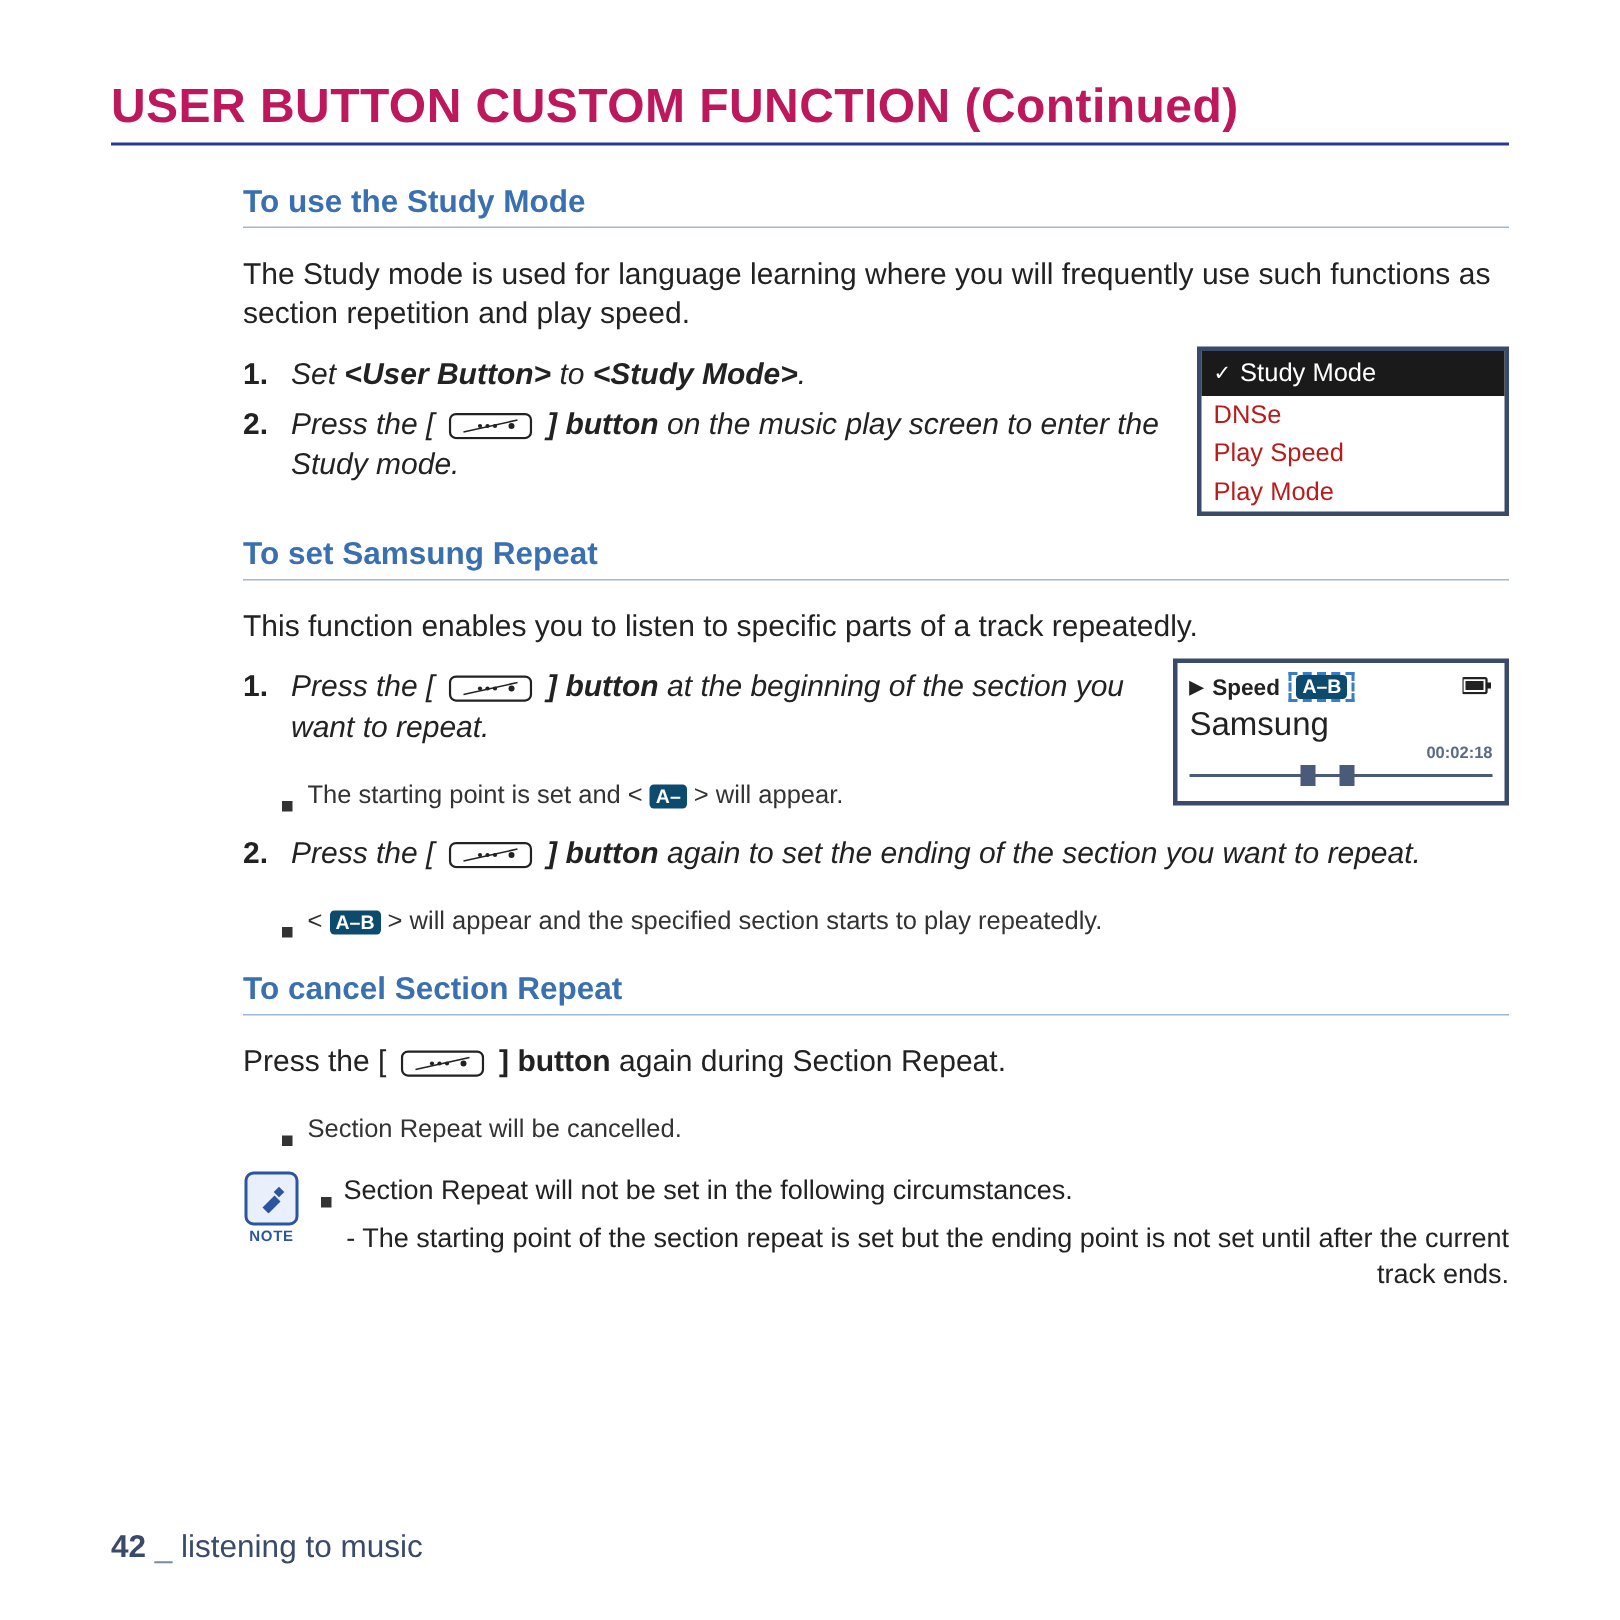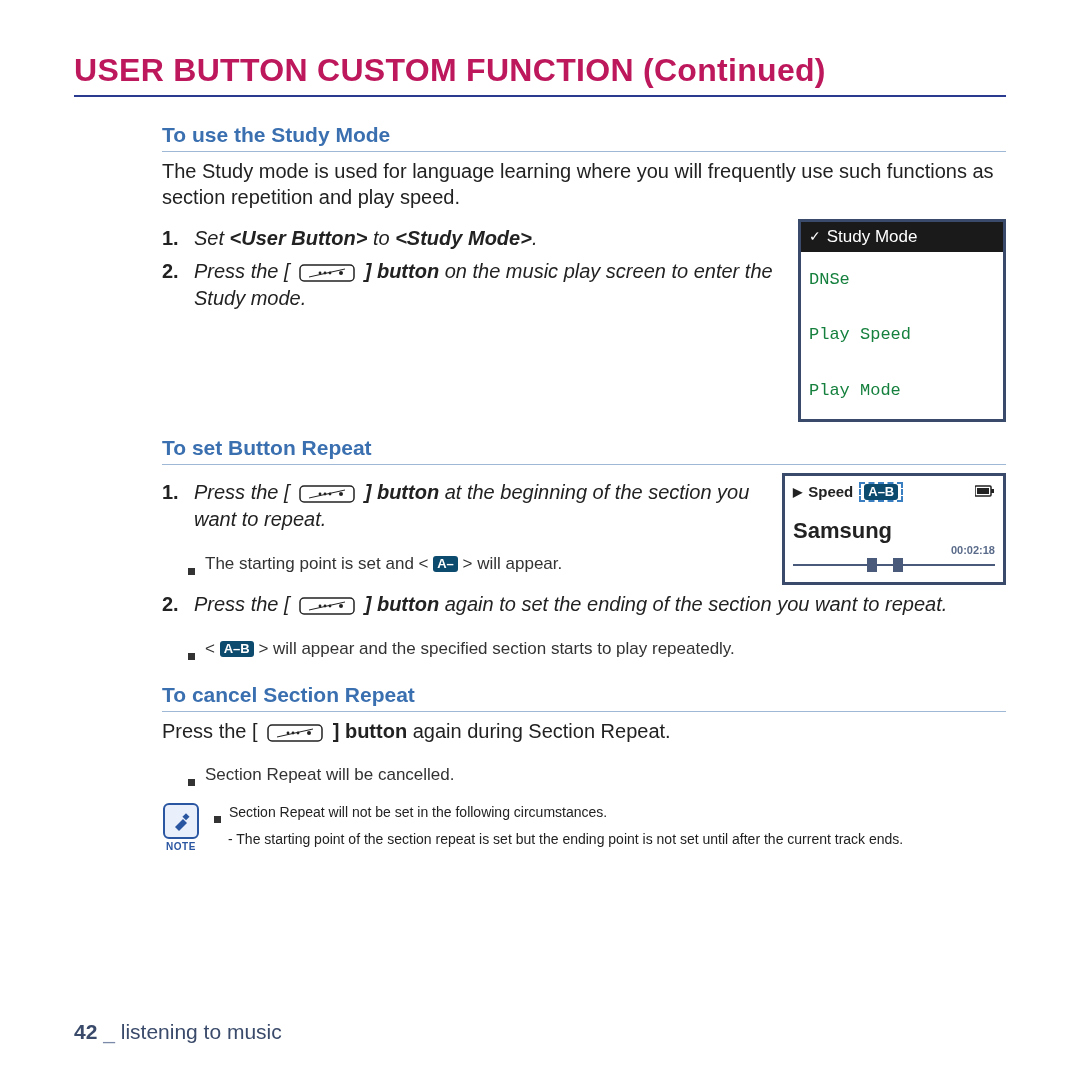--- a/index.html
+++ b/index.html
@@ -1,52 +1,52 @@
 <!DOCTYPE html>
 <html><head>
 <meta charset="utf-8">
 <style>
   html,body{margin:0;padding:0;width:1080px;height:1080px;background:#fff;font-family:Arial,Helvetica,sans-serif;color:#222;}
   .page{padding:52px 74px 40px 74px;}
   .title{color:#be185d;font-weight:bold;font-size:32px;letter-spacing:.3px;border-bottom:2px solid #2a3b8f;padding-bottom:6px;margin-bottom:26px;}
   .indent{margin-left:88px;}
-  .sec-heading{color:#3a6fb0;font-weight:bold;font-size:21px;border-bottom:1px solid #9fb8d6;padding-bottom:4px;margin-top:14px;margin-bottom:6px;}
+  .sec-heading{color:#3a6fb0;font-weight:bold;font-size:21px;border-bottom:1px solid #9fb8d6;padding-bottom:4px;margin-top:14px;margin-bottom:18px;}
   .body-text{font-size:20px;line-height:1.32;}
   .ol-num{display:flex;gap:10px;font-size:20px;line-height:1.35;margin-top:6px;}
   .ol-num .num{font-weight:bold;width:22px;flex:none;}
   .ol-num .txt{flex:1;font-style:italic;}
   .bullet-row{display:flex;gap:10px;font-size:17px;color:#333;margin:21px 0 4px 26px;}
   .bullet-row .sq{flex:none;margin-top:6px;}
   .bullet-row .sq::before{content:"";display:inline-block;width:7px;height:7px;background:#333;}
   .btn-icon{display:inline-block;vertical-align:middle;margin:0 4px;}
   .btn-icon svg{display:block;}
   .ab-badge{display:inline-block;font-size:13px;font-weight:bold;color:#fff;background:#0c4a6e;border-radius:3px;padding:0 4px;vertical-align:middle;line-height:16px;}
   .row{display:flex;gap:24px;align-items:flex-start;}
   .row .left{flex:1;}
   
   .menu-box{border:3px solid #3a4a6a;width:202px;background:#fff;font-size:17px;line-height:1.4;}
   .menu-box .sel{background:#1a1a1a;color:#fff;padding:3px 8px;display:flex;gap:6px;align-items:center;}
   .menu-box .sel .chk{font-size:14px;}
-  .menu-box .item{padding:16px 8px;color:#15803d;font-family:Liberation Mono, monospace;}
+  .menu-box .item{padding:1px 8px;color:#b91c1c;}
   
   .player-box{border:3px solid #3a4a6a;width:202px;background:#fff;padding:6px 8px 10px 8px;position:relative;}
   .player-top{display:flex;align-items:center;gap:6px;font-size:15px;font-weight:bold;}
   .player-arrow{font-size:12px;}
   .player-ab{border:2px dashed #3a7ec2;padding:0 3px;display:inline-flex;align-items:center;}
   .player-batt{margin-left:auto;}
-  .player-track{font-weight:bold;font-size:22px;margin-top:16px;}
+  .player-track{font-weight:normal;font-size:22px;margin-top:2px;}
   .player-time{text-align:right;font-size:11px;color:#5a6b8a;font-weight:bold;margin-top:0;}
   .player-bar{position:relative;height:14px;margin-top:2px;}
   .player-bar .line{position:absolute;left:0;right:0;top:6px;height:2px;background:#4a5a7a;}
   .player-bar .mark{position:absolute;top:0;width:10px;height:14px;background:#4a5a7a;}
   .note-row{display:flex;gap:14px;align-items:flex-start;margin-top:12px;}
   .note-icon-wrap{width:38px;flex:none;text-align:center;}
   .note-icon{width:32px;height:32px;border:2px solid #2a55a0;border-radius:6px;background:#eaf0fb;display:flex;align-items:center;justify-content:center;margin:0 auto;}
   .note-label{font-size:10px;font-weight:bold;color:#2a55a0;letter-spacing:.5px;margin-top:2px;}
-  .note-body{flex:1;font-size:14px;line-height:1.35;}
+  .note-body{flex:1;font-size:18px;line-height:1.35;text-align:right;}
   .note-body .nb{display:flex;gap:8px;margin-bottom:2px;}
   .note-body .sq{flex:none;margin-top:6px;}
   .note-body .sq::before{content:"";display:inline-block;width:7px;height:7px;background:#333;}
   .dash-item{margin-left:14px;text-indent:-10px;padding-left:10px;}
   .footer{position:absolute;left:74px;bottom:36px;font-size:21px;color:#3a4a6a;}
   .footer .pg{font-weight:bold;}
   .footer .us{color:#7a8aa8;}
   .page-wrap{position:relative;width:1080px;height:1080px;}
 </style>
 </head>
@@ -88,21 +88,22 @@
         <div class="sel">
               <span class="chk">✓</span>
               <span>Study Mode</span>
             </div>
         <div class="item">DNSe</div>
         <div class="item">Play Speed</div>
         <div class="item">Play Mode</div>
       </div>
     </div>
 
-    <div class="sec-heading">To set Button Repeat</div>
+    <div class="sec-heading">To set Samsung Repeat</div>
+    <div class="body-text">This function enables you to listen to specific parts of a track repeatedly.</div>
 
     <div class="row" style="margin-top:8px;">
       <div class="left">
         <div class="ol-num">
           <div class="num">1.</div>
           <div class="txt">
             <span>Press the [ </span><span class="btn-icon"><svg width="56" height="18">
                     <rect x="1" y="1" width="54" height="16" rx="4" fill="#fff" stroke="#222" stroke-width="1.5"></rect>
                     <path d="M10 13 L46 5" stroke="#222" stroke-width="1"></path>
                     <circle cx="21" cy="9" r="1.4" fill="#222"></circle>

